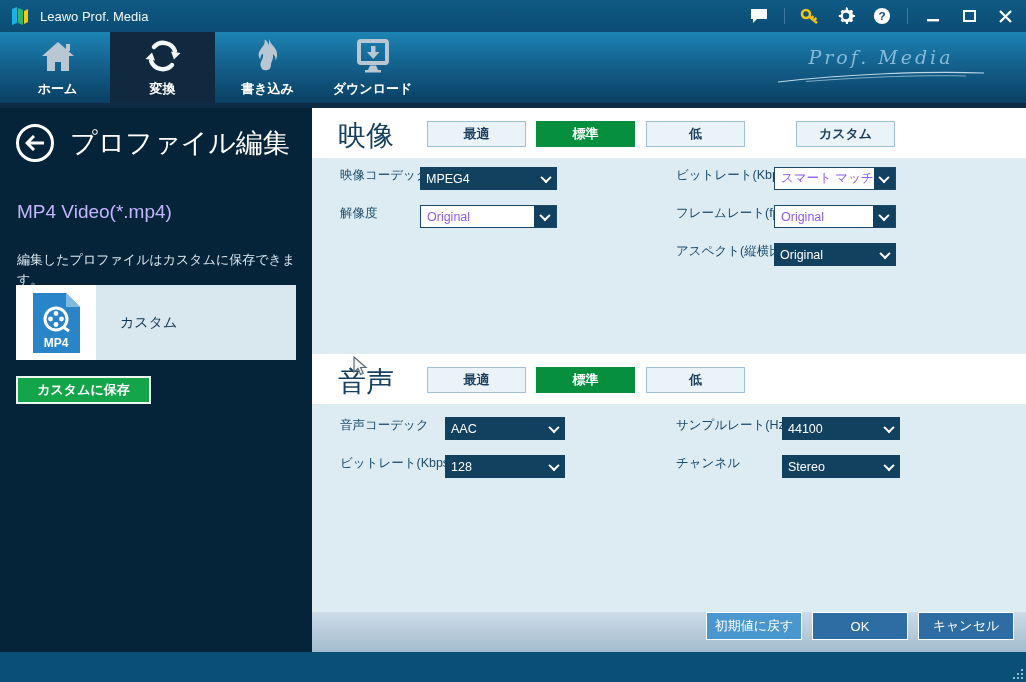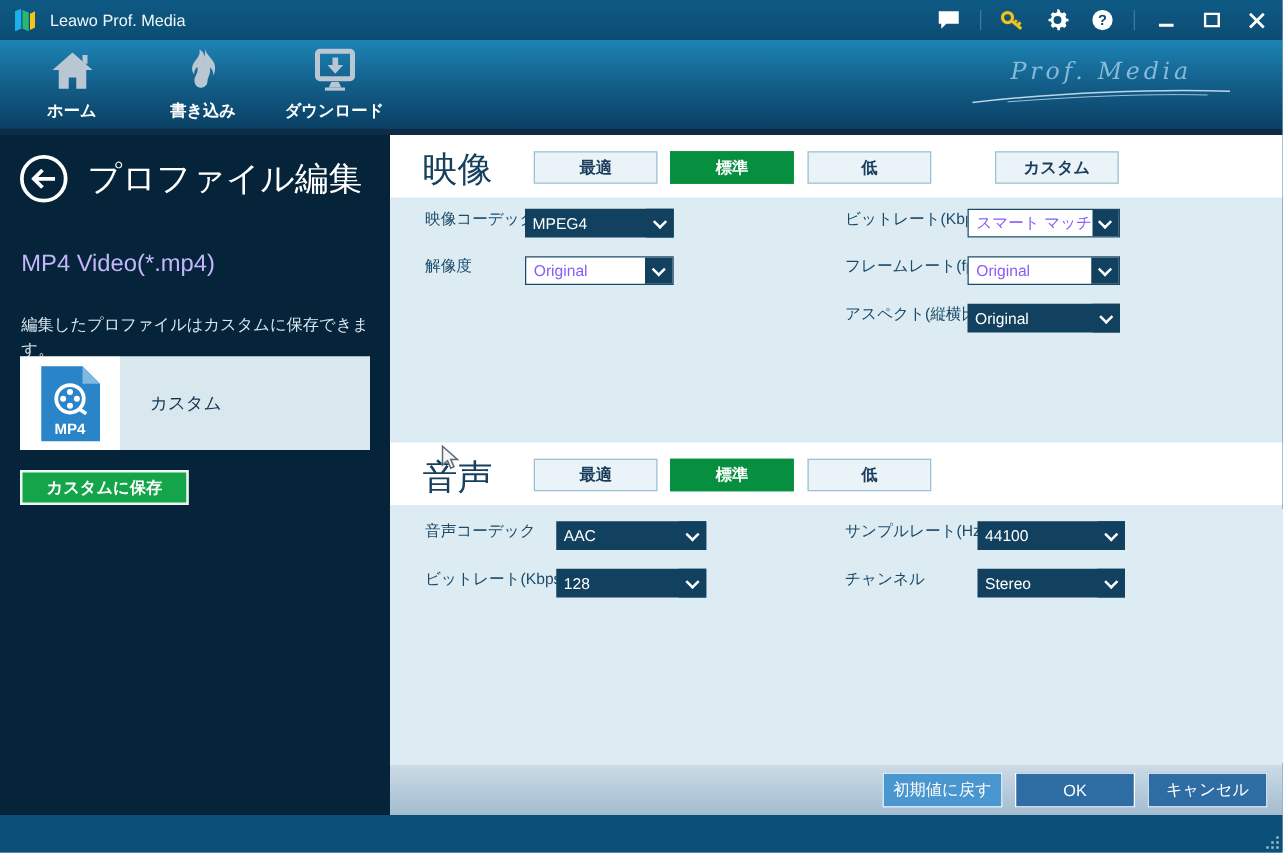--- a/index.html
+++ b/index.html
@@ -70,34 +70,34 @@
   .dd.dark .dd-val { color:#ffffff; }
   .dd.light { background:#ffffff; border:1px solid #1b4a68; }
   .dd.light .dd-val { color:#8b5cf6; }
 
   
   .vhead { top:0; }
   .vform { position:absolute; top:50px; left:0; width:714px; height:196px; }
   .fv1 { top:9px; }  .fv2 { top:47px; }  .fv3 { top:85px; }
   .lab-l { position:absolute; left:28px; }
   .lab-r { position:absolute; left:364px; }
-  .dd-vl { left:108px; width:119px; }
+  .dd-vl { left:108px; width:137px; }
   .dd-vr { left:462px; width:122px; }
 
   
   .ahead { top:246px; }
   .aform { position:absolute; top:296px; left:0; width:714px; height:208px; }
   .fa1 { top:13px; } .fa2 { top:51px; }
   .dd-al { left:133px; width:120px; }
   .dd-ar { left:470px; width:118px; }
 
   
   .actionbar { position:absolute; left:0; top:504px; width:714px; height:40px;
     background:linear-gradient(180deg,#ccdbe7,#a3bccf);
-    display:flex; align-items:center; justify-content:flex-end; gap:10px; padding-right:12px; }
+    display:flex; justify-content:flex-end; gap:10px; padding-right:12px; }
   .act-btn { width:96px; height:28px; color:#ffffff; font-size:13px;
     display:flex; align-items:center; justify-content:center; cursor:pointer;
     border:1px solid #ffffff; }
   .btn-reset { background:#4a96ce; }
   .btn-ok, .btn-cancel { background:#2e6da3; }
 
   
   .statusbar { height:30px; background:#0a5076; position:relative; }
   .grip { position:absolute; right:3px; bottom:3px; width:10px; height:10px; }
   .grip i { position:absolute; width:2px; height:2px; background:#8fb9d2; }
@@ -163,20 +163,31 @@
 
   <div class="nav">
     <div class="tab">
       <span class="ticon">
         <svg width="36" height="34" viewBox="0 0 36 34">
           <path d="M18 2 L34 16 h-5 v15 h-8 v-9 h-6 v9 H7 V16 H2 Z" fill="#b9c7d3"></path>
           <rect x="26" y="4" width="4" height="7" fill="#b9c7d3"></rect>
         </svg>
       </span>
       <span class="tlabel">ホーム</span>
+    </div>
+    <div class="tab active">
+      <span class="ticon">
+        <svg width="36" height="36" viewBox="0 0 36 36">
+          <path d="M9 9 A12.5 12.5 0 0 1 30 13" fill="none" stroke="#f3f7fa" stroke-width="4.4" stroke-linecap="round"></path>
+          <polygon points="26,13.5 35.5,15 29,21.5" fill="#f3f7fa"></polygon>
+          <path d="M27 27 A12.5 12.5 0 0 1 6 23" fill="none" stroke="#f3f7fa" stroke-width="4.4" stroke-linecap="round"></path>
+          <polygon points="10,22.5 0.5,21 7,14.5" fill="#f3f7fa"></polygon>
+        </svg>
+      </span>
+      <span class="tlabel">変換</span>
     </div>
     <div class="tab">
       <span class="ticon">
         <svg width="34" height="36" viewBox="0 0 34 36">
           <path d="M18 1 c1 5 6 7.5 7.5 12 c1.2 3.6 .5 7 -1 9.5 c.3-3-.7-5-2.5-6.5 c.7 6-2 7.5-2 11 a5.2 5.2 0 0 1-10.3 1 C8.5 23 13 21.5 12 15.5 c-1.8 1.3-2.8 3.2-2.6 6 C7 18.5 7.2 14.8 9.5 11.5 C12 8 14.5 6 13.5 1.5 c2.3 1.2 3.8 3.4 4.5 6 Z" fill="#b9c7d3"></path>
         </svg>
       </span>
       <span class="tlabel">書き込み</span>
     </div>
     <div class="tab">

